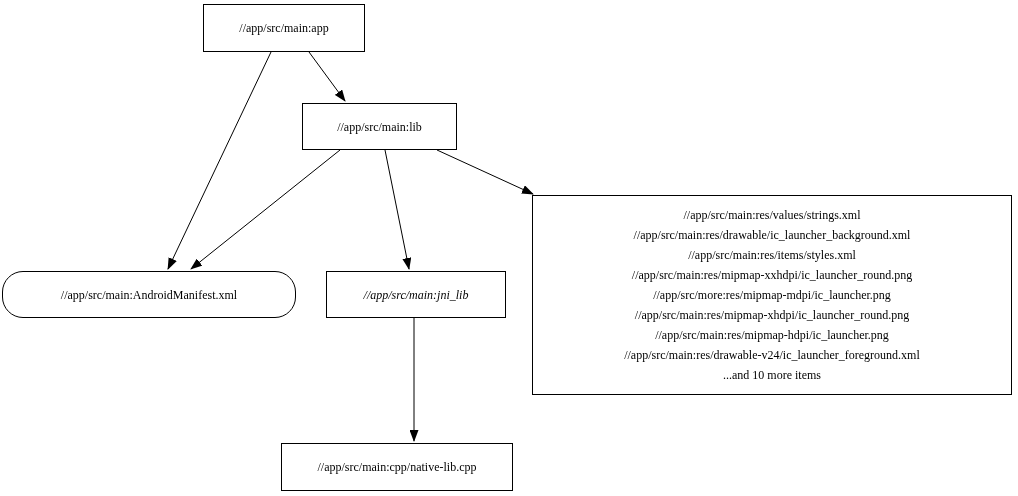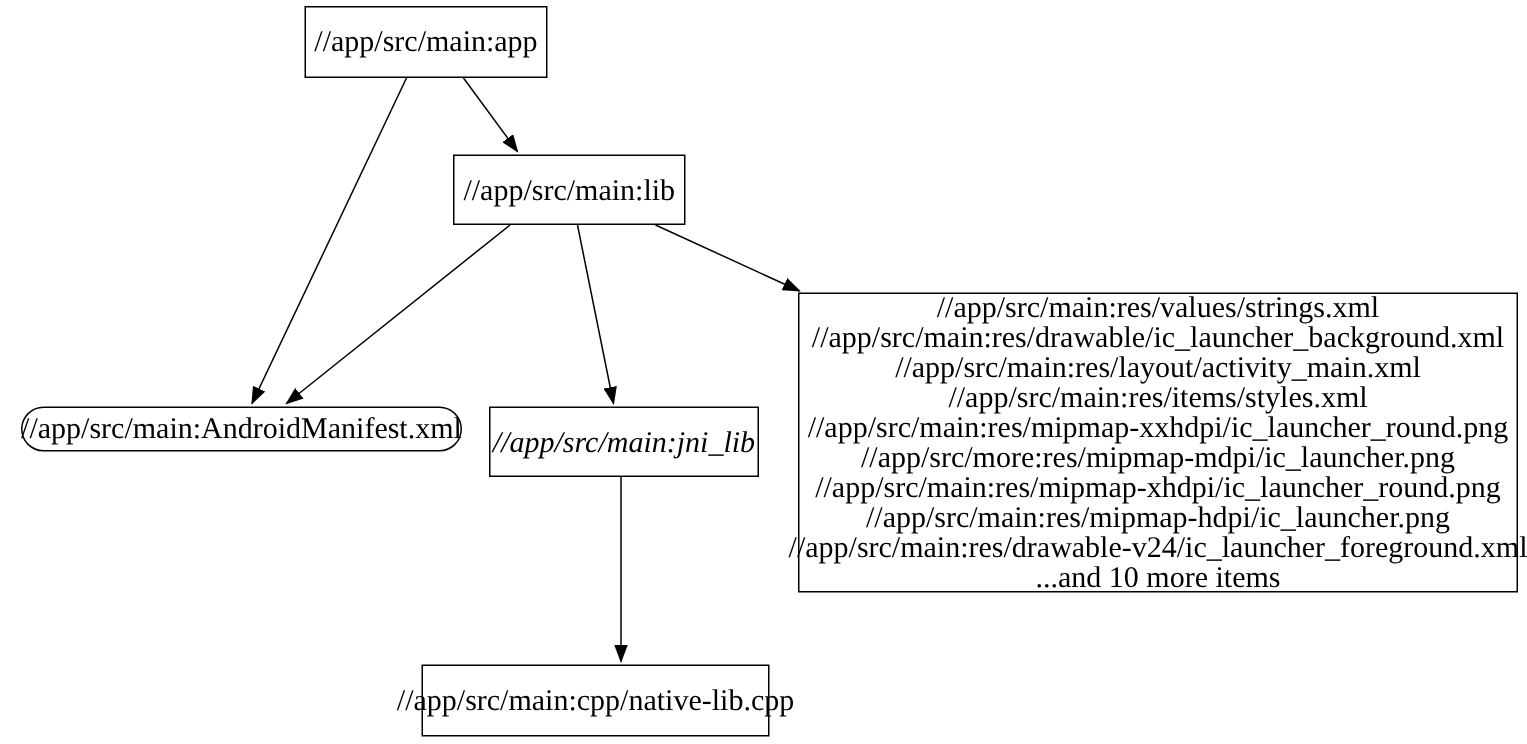--- a/index.html
+++ b/index.html
@@ -29,31 +29,31 @@
   }
   .node {
     position: absolute;
     box-sizing: border-box;
     background: #ffffff;
     border: 1px solid #000000;
     display: flex;
     align-items: center;
     justify-content: center;
     text-align: center;
-    font-size: 20px;
+    font-size: 12px;
     line-height: 20px;
     white-space: nowrap;
   }
   .node.multi {
     flex-direction: column;
     justify-content: center;
   }
   #node-app        { left: 203px; top:   4px; width: 162px; height: 48px; }
   #node-lib        { left: 302px; top: 103px; width: 155px; height: 47px; }
-  #node-manifest   { left:   14px; top: 271px; width: 294px; height: 30px; border-radius: 21px; }
+  #node-manifest   { left:   2px; top: 271px; width: 294px; height: 47px; border-radius: 21px; }
   #node-jni-lib    { left: 326px; top: 271px; width: 180px; height: 47px; font-style: italic; }
   #node-res-group  { left: 532px; top: 195px; width: 480px; height: 200px; }
   #node-native-lib { left: 281px; top: 443px; width: 232px; height: 48px; }
 </style>
 </head>
 <body>
 
 <div id="canvas">
 
   <svg id="edge-layer" width="1018" height="496" viewBox="0 0 1018 496" xmlns="http://www.w3.org/2000/svg">
@@ -82,21 +82,20 @@
     <span>//app/src/main:AndroidManifest.xml</span>
   </div>
 
   <div class="node" id="node-jni-lib">
     <span>//app/src/main:jni_lib</span>
   </div>
 
   <div class="node multi" id="node-res-group">
     <span>//app/src/main:res/values/strings.xml</span>
     <span>//app/src/main:res/drawable/ic_launcher_background.xml</span>
-    <span>//app/src/main:res/layout/activity_main.xml</span>
     <span>//app/src/main:res/items/styles.xml</span>
     <span>//app/src/main:res/mipmap-xxhdpi/ic_launcher_round.png</span>
     <span>//app/src/more:res/mipmap-mdpi/ic_launcher.png</span>
     <span>//app/src/main:res/mipmap-xhdpi/ic_launcher_round.png</span>
     <span>//app/src/main:res/mipmap-hdpi/ic_launcher.png</span>
     <span>//app/src/main:res/drawable-v24/ic_launcher_foreground.xml</span>
     <span>...and 10 more items</span>
   </div>
 
   <div class="node" id="node-native-lib">

